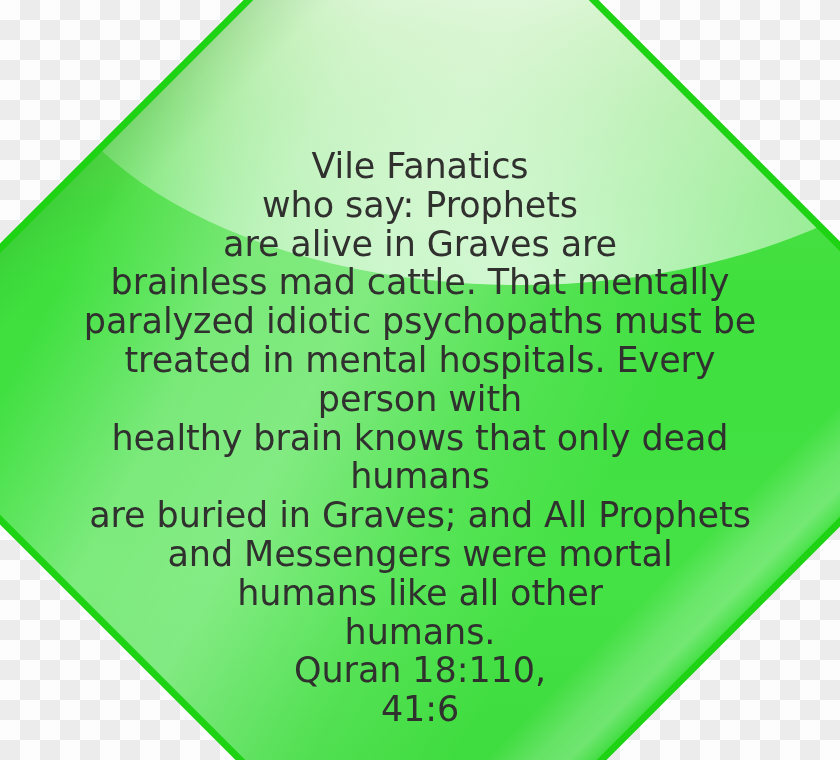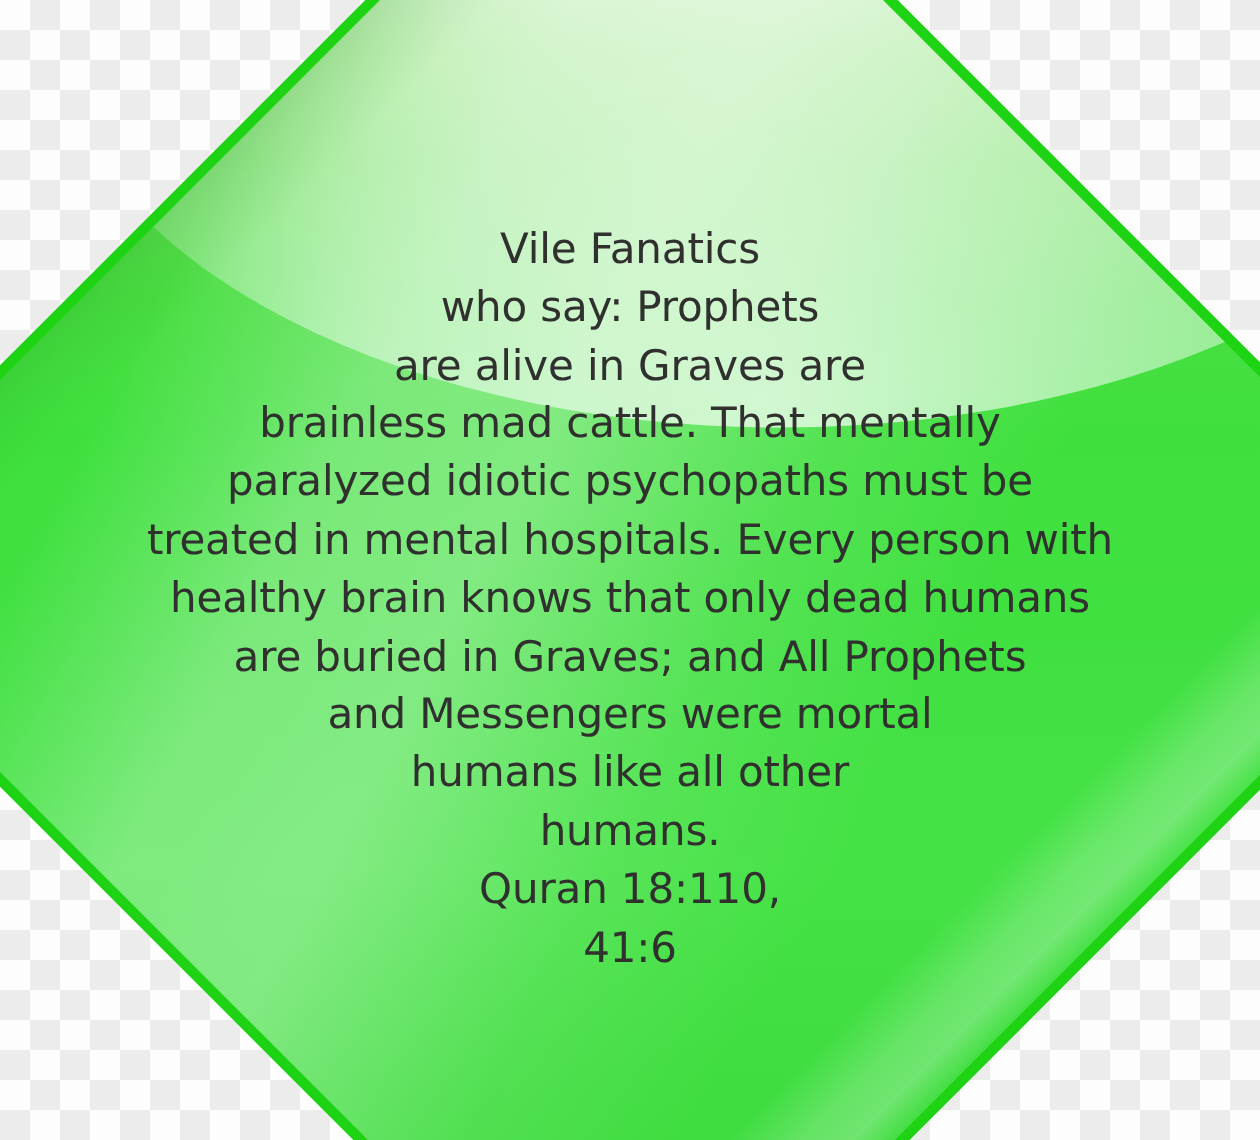--- a/index.html
+++ b/index.html
@@ -151,21 +151,21 @@
   }
   #quote {
     position: absolute;
     left: 50%;
     top: 147px;
     transform: translateX(-50%);
     width: 700px;
     text-align: center;
     color: #30302e;
     font-family: "DejaVu Sans", "Liberation Sans", sans-serif;
-    font-size: 28px;
+    font-size: 35px;
     line-height: 38.8px;
     font-weight: 400;
     letter-spacing: -0.1px;
     white-space: pre-line;
   }
 </style>
 </head>
 <body>
 
 <div id="canvas">

